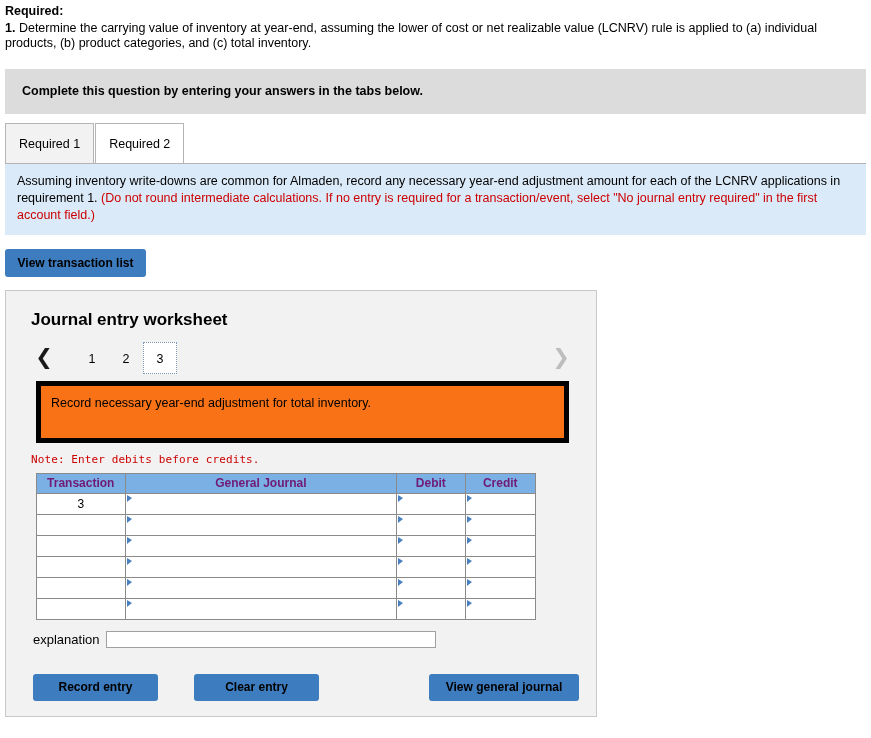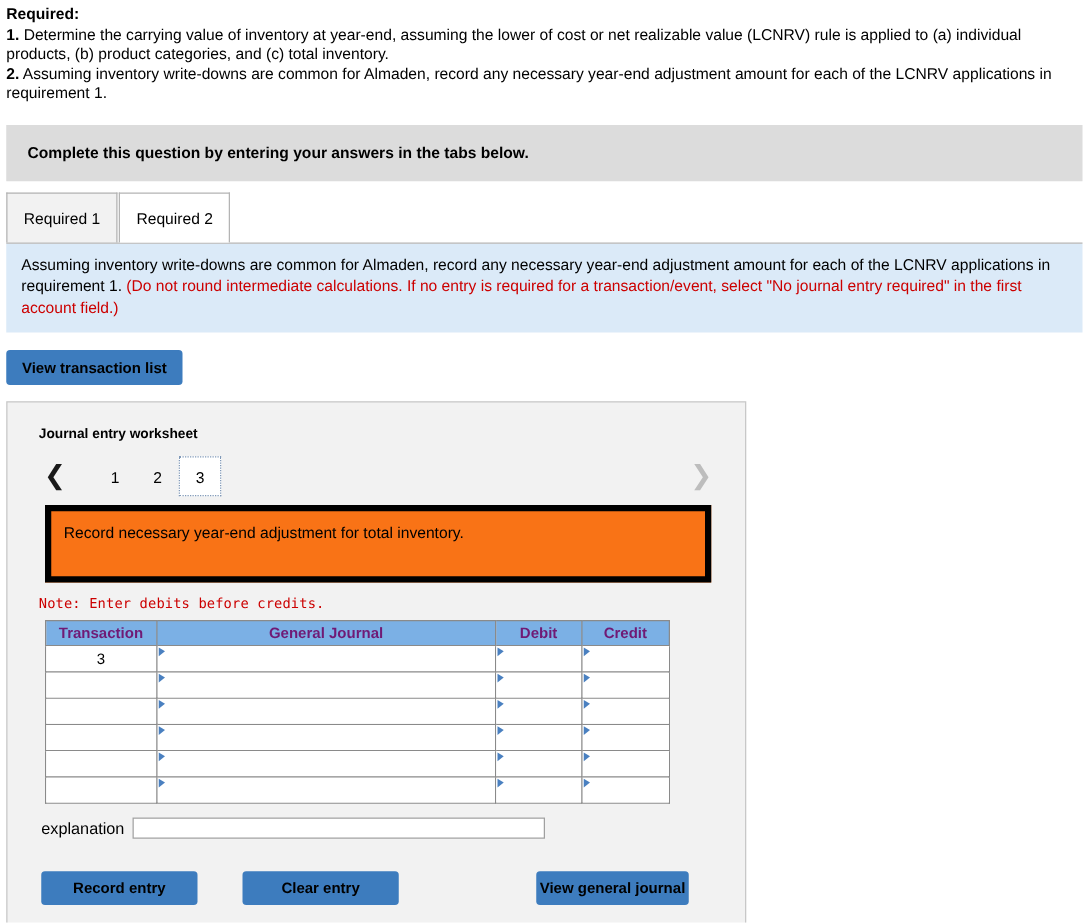--- a/index.html
+++ b/index.html
@@ -126,21 +126,21 @@
     margin: 13px 0 0 5px;
     width: 592px;
     height: 427px;
     background: #f2f2f2;
     border: 1px solid #c8c8c8;
     box-sizing: border-box;
     position: relative;
   }
   .worksheet-title {
     font-weight: bold;
-    font-size: 11px;
+    font-size: 17px;
     margin: 19px 0 0 25px;
   }
 
   
   .pager {
     margin: 11px 0 0 0;
     height: 34px;
     position: relative;
     display: flex;
     align-items: center;
@@ -276,29 +276,28 @@
     position: relative;
     height: 27px;
   }
   .bottom-buttons .btn-blue {
     position: absolute;
     height: 27px;
     top: 12px;
   }
   .btn-record   { left: 0;    width: 125px; }
   .btn-clear    { left: 161px; width: 125px; }
-  .btn-viewgj   { left: 396px; width: 122px; }
+  .btn-viewgj   { left: 396px; width: 150px; }
 </style>
 </head>
 <body>
 
 <div class="required-block">
   <div class="required-title">Required:</div>
   <div class="req-line"><span class="req-num">1.</span><span> Determine the carrying value of inventory at year-end, assuming the lower of cost or net realizable value (LCNRV) rule is applied to (a) individual products, (b) product categories, and (c) total inventory.</span></div>
-  <div class="req-line"><span class="req-num">2.</span><span> Assuming inventory write-downs are common for Almaden, record any necessary year-end adjustment amount for each of the LCNRV applications in requirement 1.</span></div>
 </div>
 
 <div class="complete-banner">
   <span class="complete-banner-text">Complete this question by entering your answers in the tabs below.</span>
 </div>
 
 <div class="tabs-strip">
   <div class="tab">Required 1</div>
   <div class="tab active">Required 2</div>
   <div class="tabs-underline"></div>

